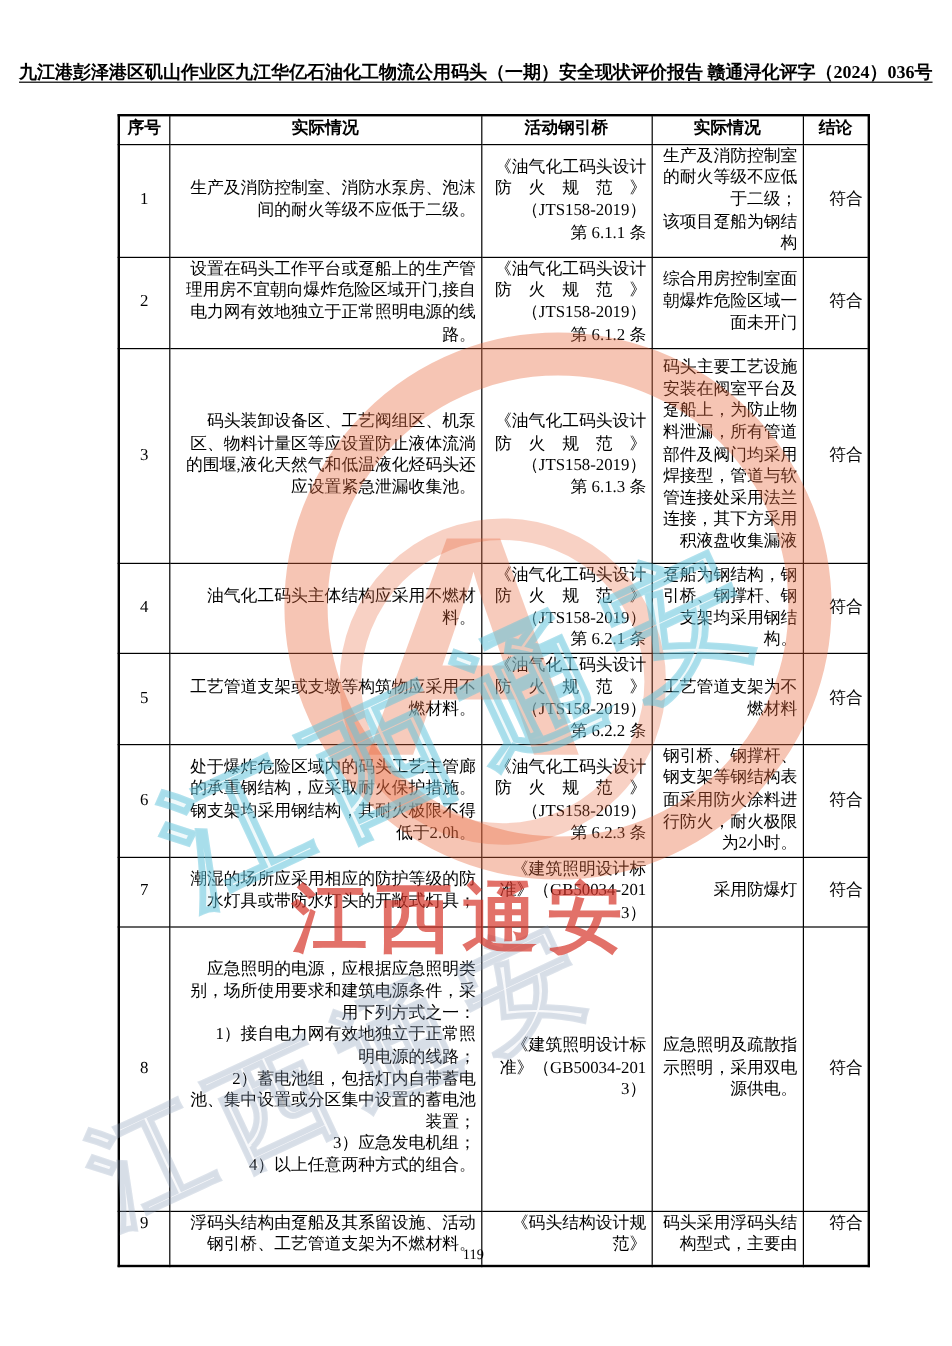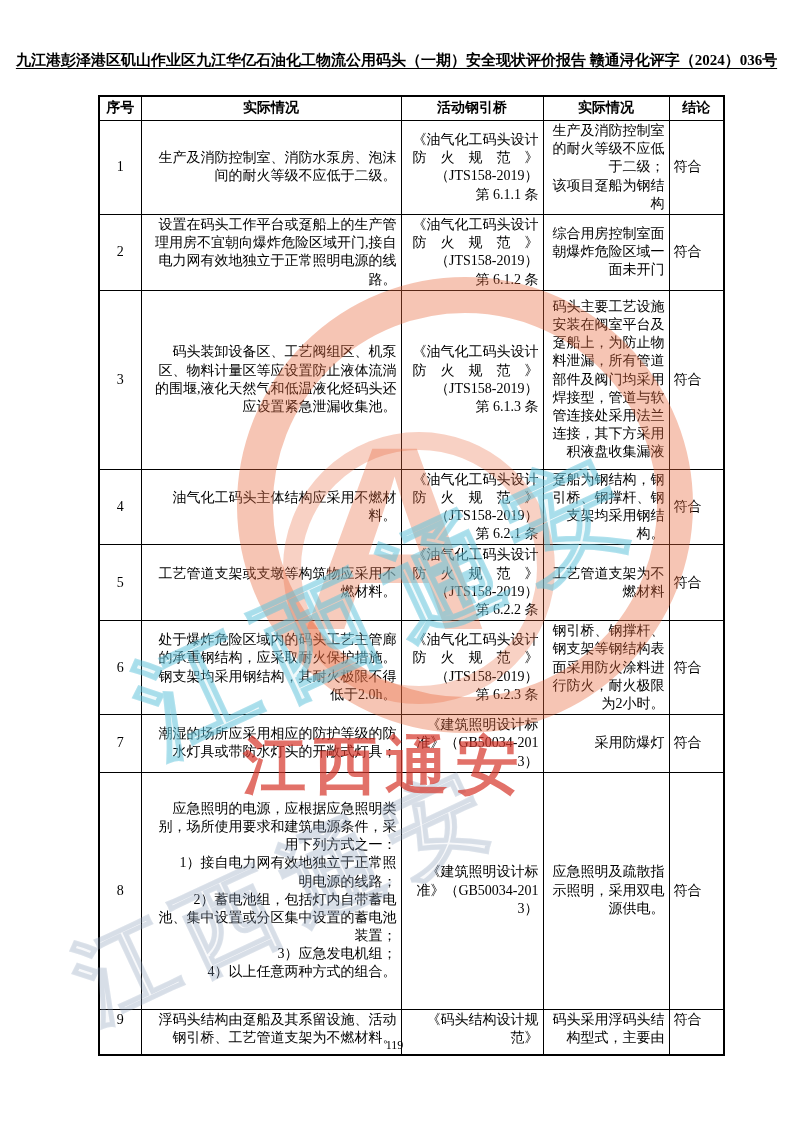--- a/index.html
+++ b/index.html
@@ -47,21 +47,21 @@
   }
   table.spec th {
     font-weight:bold; text-align:center;
     height:23px; padding:0 2px;
     font-size:14px;
   }
   td.c-no    { text-align:center; }
   td.c-req   { text-align:right;margin-left:24px; }
   td.c-basis { text-align:right; line-height:1.4; }
   td.c-actual{ text-align:right; line-height:1.16; }
-  td.c-concl { text-align:left; }
+  td.c-concl { text-align:right; }
   td.lh-loose{ line-height:1.62; }
 
   tr.r1 { height:88px; }
   tr.r2 { height:75px; }
   tr.r3 { height:179px; }
   tr.r4 { height:73px; }
   tr.r5 { height:72px; }
   tr.r6 { height:91px; }
   tr.r7 { height:42px; }
   tr.r8 { height:237px; }

